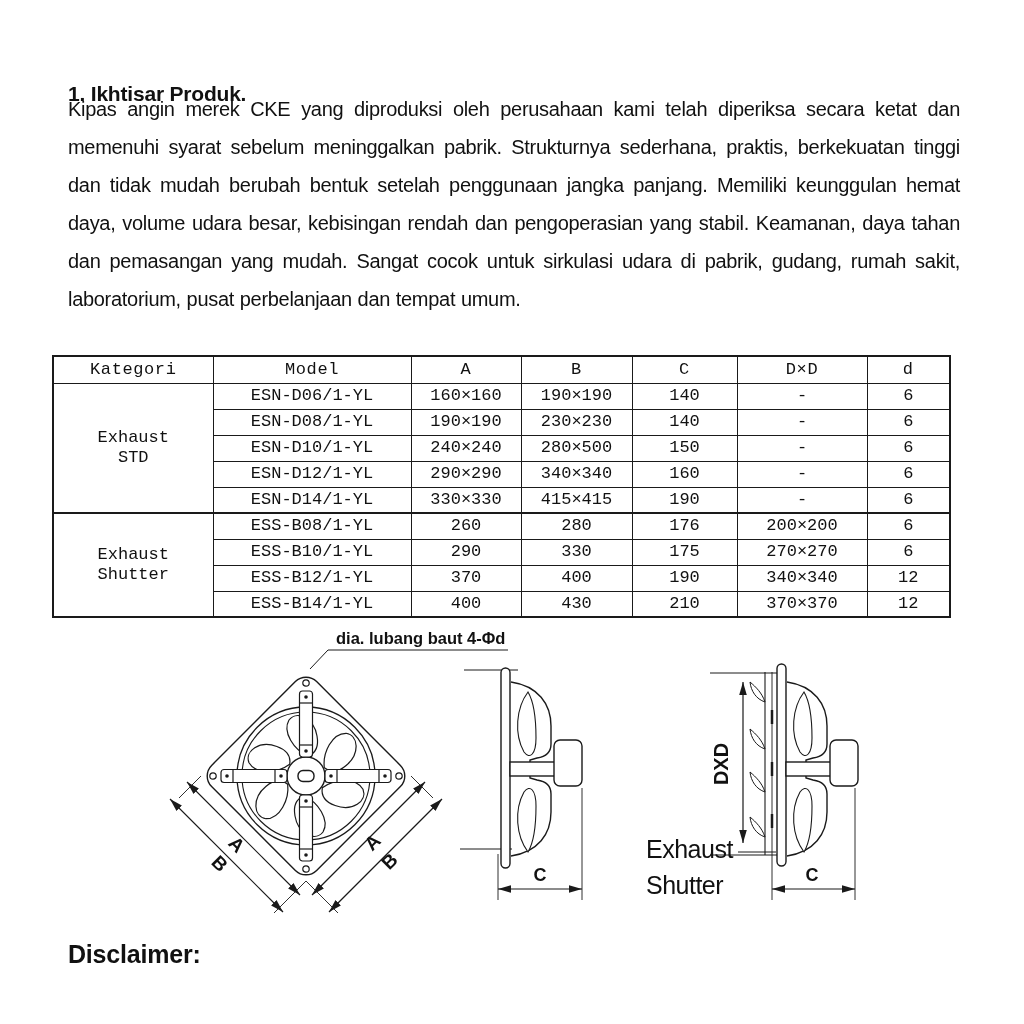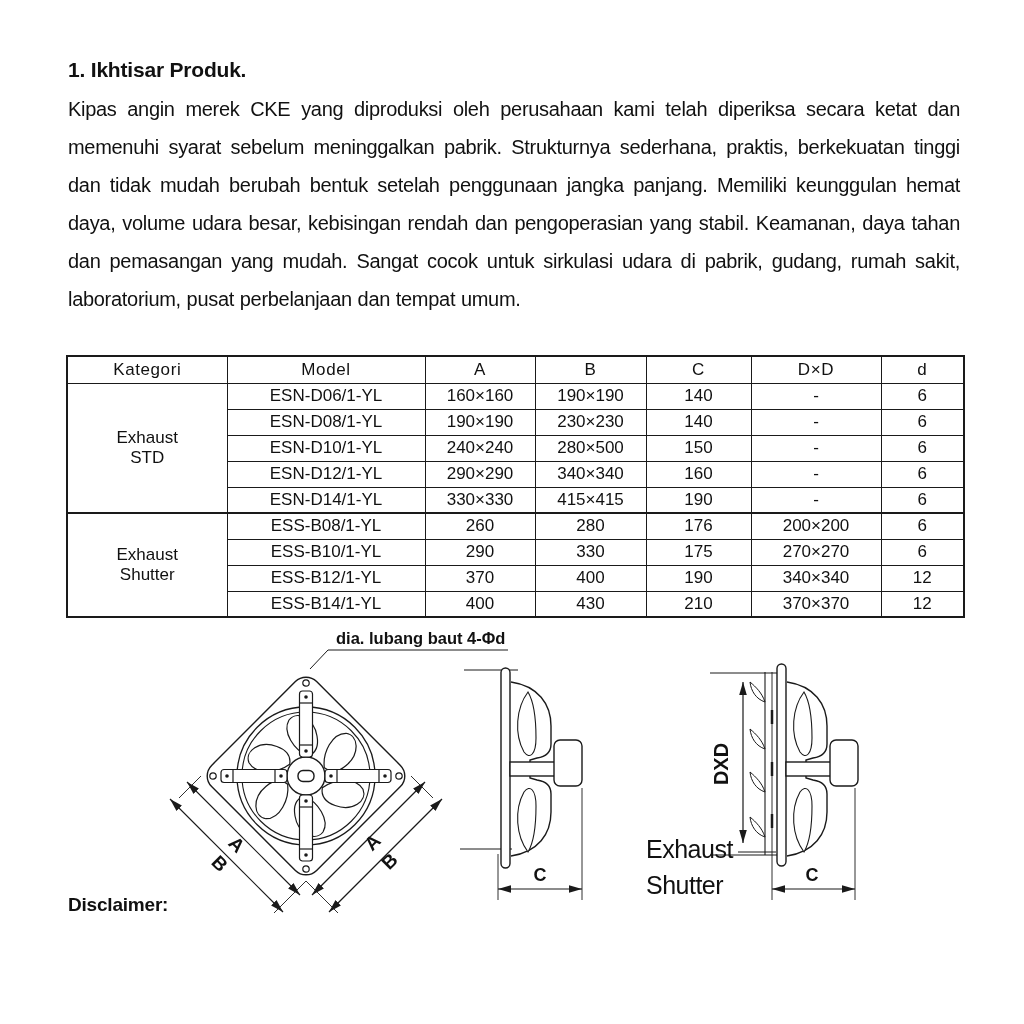--- a/index.html
+++ b/index.html
@@ -1,29 +1,29 @@
 <!DOCTYPE html>
 <html><head>
 <meta charset="utf-8">
 <style>
   * { box-sizing: border-box; }
   html,body { margin:0; padding:0; background:#ffffff; }
   .page {
     position:relative; width:1024px; height:1024px; background:#fff;
     font-family:"Liberation Sans", sans-serif; color:#111; overflow:hidden;
   }
-  .h-bold { position:absolute; font-size:21px; font-weight:700; letter-spacing:-0.2px; }
+  .h-bold { position:absolute; font-size:21px; font-weight:700; letter-spacing:-0.2px;margin-top:24px; }
   .para {
     position:absolute; font-size:20px; line-height:38px; text-align:justify;
     letter-spacing:-0.3px; word-spacing:0.5px;
   }
   
   table.spec {
-    position:absolute; left:66px; top:355px; border-collapse:collapse;
-    table-layout:fixed; font-family:Liberation Sans, sans-serif; font-size:17px;
+    position:absolute; left:52px; top:355px; border-collapse:collapse;
+    table-layout:fixed; font-family:Liberation Mono, monospace; font-size:17px;
     border:2px solid #1a1a1a; background:transparent;
   }
   table.spec th, table.spec td {
     border:1px solid #1a1a1a; text-align:center; vertical-align:middle;
     padding:0 2px; height:26px; line-height:1.15;
   }
   table.spec th { font-weight:400; letter-spacing:0.6px; height:27px; }
   table.spec tr.group-start td { border-top:2px solid #1a1a1a; }
   td.cat { font-size:17px; }
   
@@ -268,15 +268,15 @@
       <line x1="795" y1="160" x2="795" y2="272" stroke-width="0.9"></line>
       <line x1="712" y1="261" x2="795" y2="261" stroke-width="1.2" marker-start="url(#ar)" marker-end="url(#ar)"></line>
       <text class="dimc" x="752" y="253">C</text>
       <line x1="678" y1="224" x2="716" y2="224" stroke-width="1"></line>
       <text class="cap" x="586" y="230">Exhaust</text>
       <text class="cap" x="586" y="266">Shutter</text>
     </g>
   </svg>
   </div>
 
-  <div class="h-bold" style="left:68px; top:894px; font-size:19px;">Disclaimer:</div>
+  <div class="h-bold" style="left:68px; top:916px; font-size:25px;">Disclaimer:</div>
 
 </div>
 
 </body></html>

